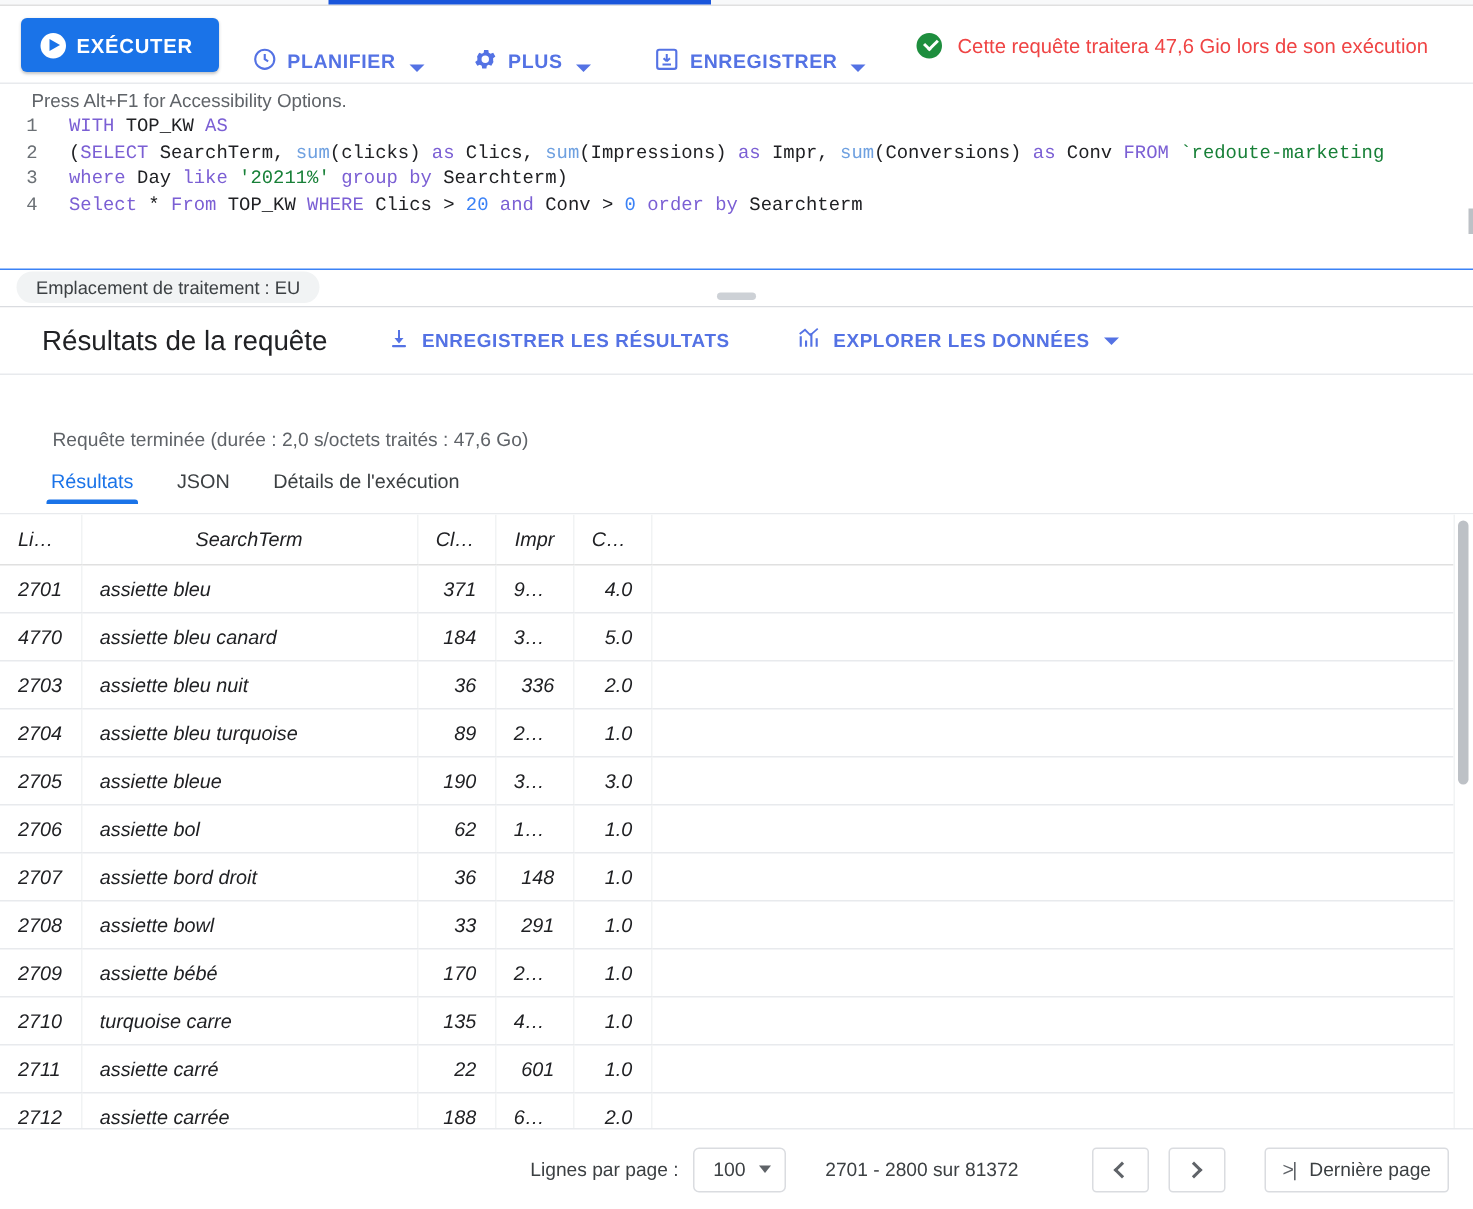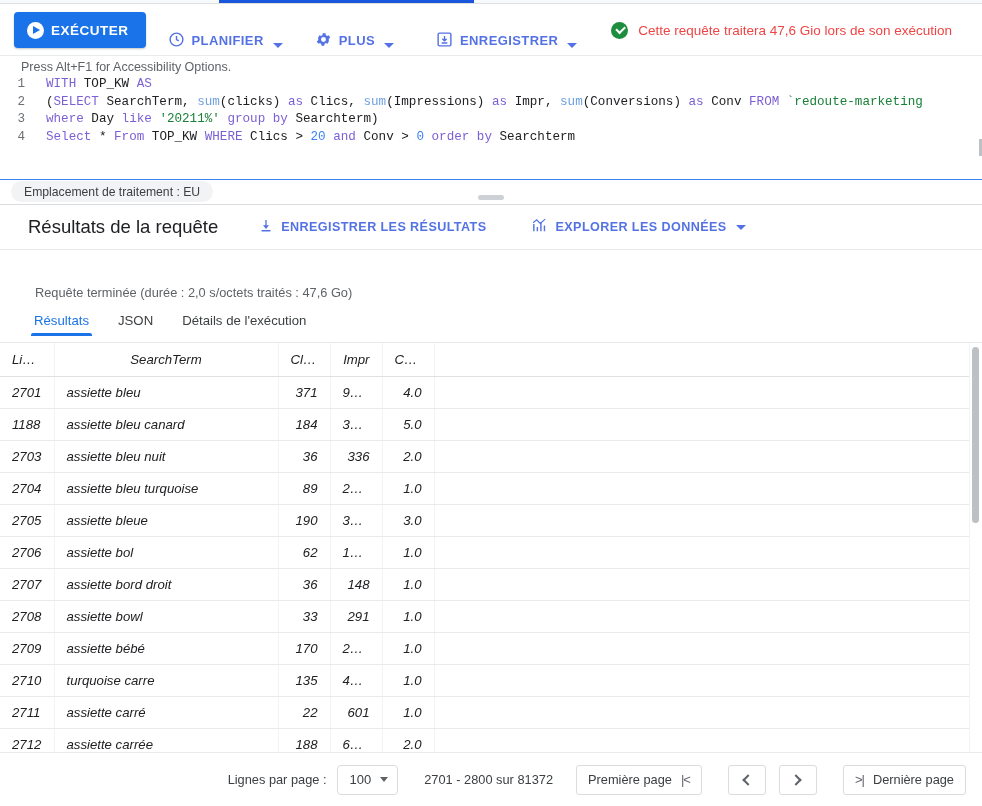--- a/index.html
+++ b/index.html
@@ -366,21 +366,21 @@
       <tbody id="results-body">
           <tr>
             <td class="c-sep">2701</td>
             <td class="c-sep">assiette bleu</td>
             <td class="c-sep num-cell">371</td>
             <td class="c-sep num-cell">9232</td>
             <td class="c-sep num-cell">4.0</td>
             <td class=""></td>
           </tr>
           <tr>
-            <td class="c-sep">1188</td>
+            <td class="c-sep">4770</td>
             <td class="c-sep">assiette bleu canard</td>
             <td class="c-sep num-cell">184</td>
             <td class="c-sep num-cell">3290</td>
             <td class="c-sep num-cell">5.0</td>
             <td class=""></td>
           </tr>
           <tr>
             <td class="c-sep">2703</td>
             <td class="c-sep">assiette bleu nuit</td>
             <td class="c-sep num-cell">36</td>
@@ -466,24 +466,20 @@
   <div class="vscroll-track"></div>
   <div class="vscroll"></div>
 
   <div class="pager">
     <span class="pg-label">Lignes par page :</span>
     <div class="pg-select">
       <span>100</span>
       <span class="caret2"></span>
     </div>
     <span class="pg-range">2701 - 2800 sur 81372</span>
-    <button class="pg-btn">
-      <span>Première page</span>
-      <span class="endbar">|&lt;</span>
-    </button>
     <span class="pg-gap-lg"></span>
     <button class="pg-btn icon-only">
       <span class="chev left"></span>
     </button>
     <span class="pg-gap"></span>
     <button class="pg-btn icon-only">
       <span class="chev right"></span>
     </button>
     <span class="pg-gap-lg"></span>
     <button class="pg-btn">

